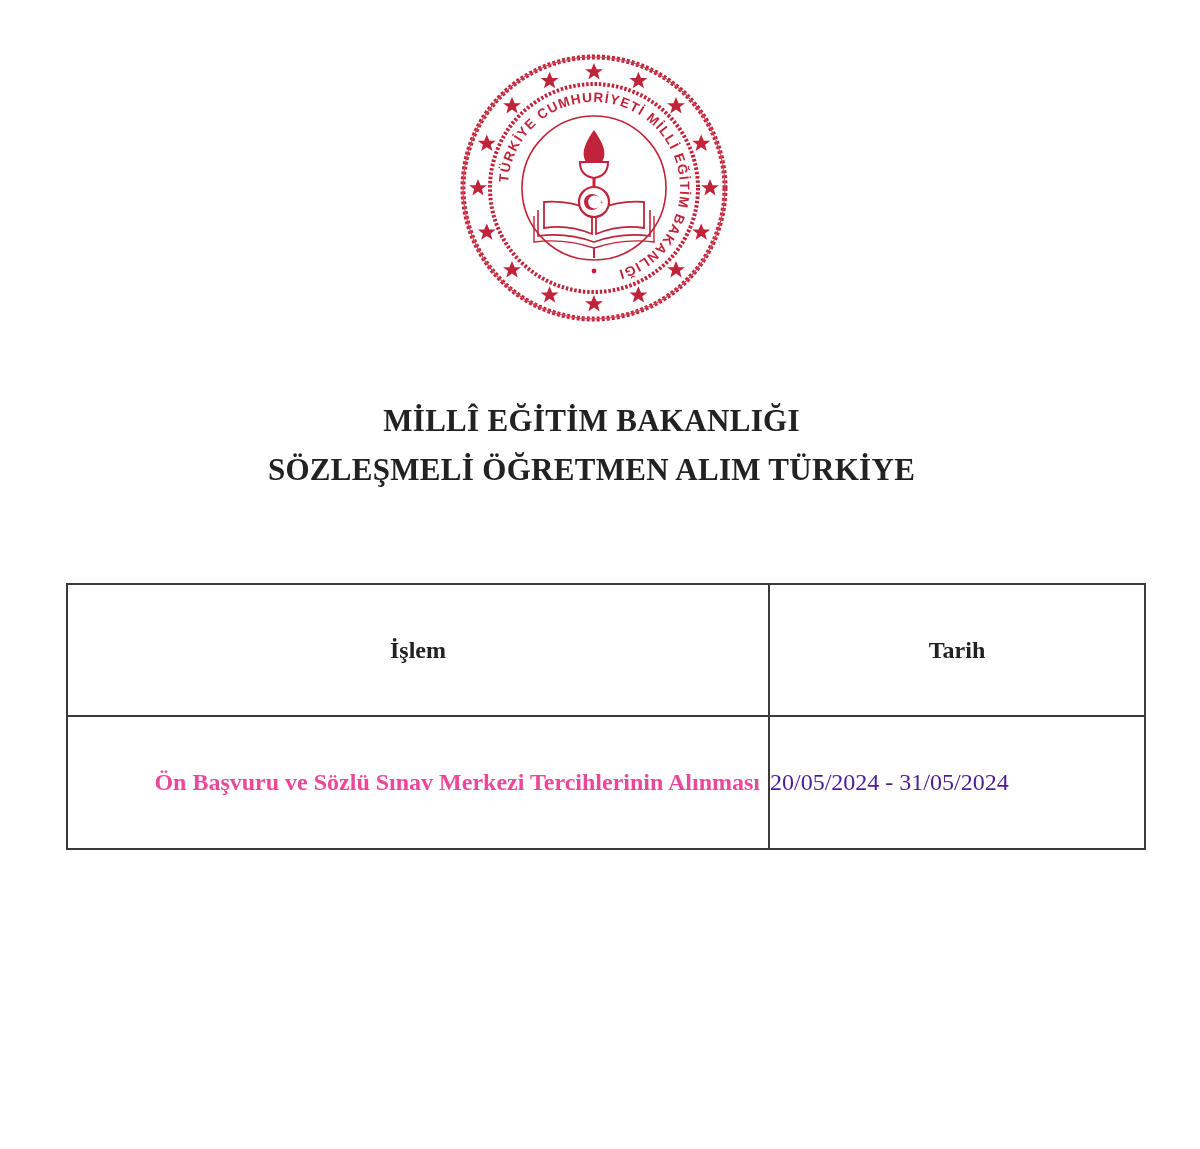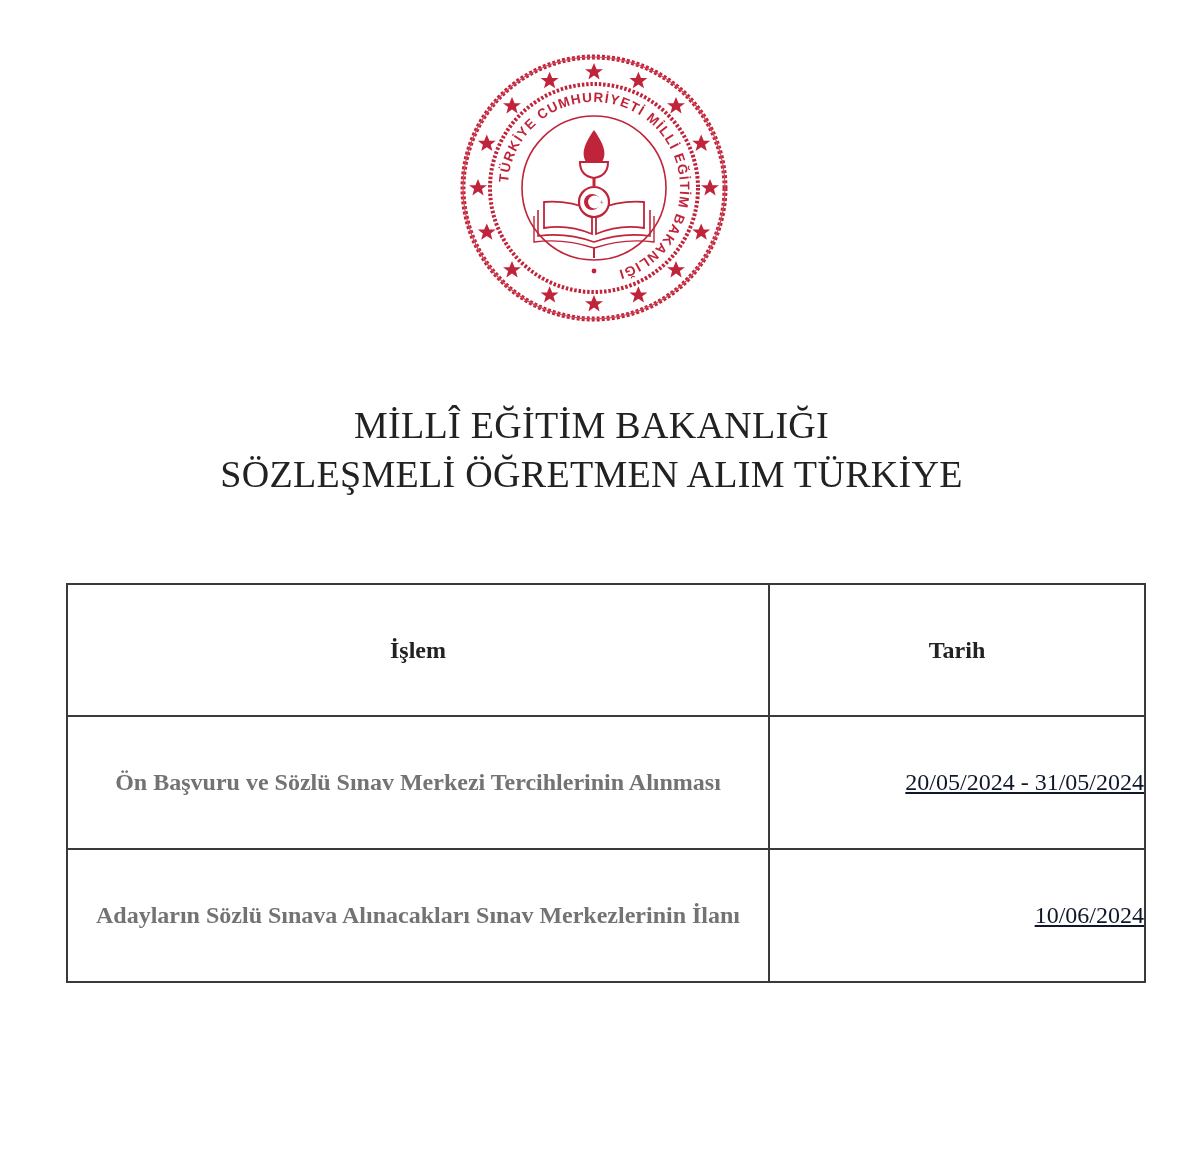--- a/index.html
+++ b/index.html
@@ -1,28 +1,28 @@
 <!DOCTYPE html>
 <html><head>
   <meta charset="utf-8">
   <style>
     html, body { margin: 0; padding: 0; background: #ffffff; }
     body { width: 1200px; height: 1149px; position: relative; overflow: hidden; font-family: "Liberation Serif", "DejaVu Serif", serif; color: #1a1a1a; }
     .logo { position: absolute; left: 458px; top: 52px; width: 272px; height: 272px; }
-    .title { position: absolute; left: 0; width: 1183px; text-align: center; font-weight: normal; font-size: 38px; letter-spacing: 0.3px; color: #222; }
+    .title { position: absolute; left: 0; width: 1183px; text-align: center; font-weight: bold; font-size: 31px; letter-spacing: 0.3px; color: #222; }
     .title.l1 { top: 403px; }
     .title.l2 { top: 452px; }
     table.cal { position: absolute; left: 66px; top: 583px; width: 1078px; border-collapse: collapse; table-layout: fixed; }
     table.cal td, table.cal th { border: 2px solid #3a3a3a; padding: 0; vertical-align: middle; }
     table.cal col.c1 { width: 702px; }
     table.cal col.c2 { width: 376px; }
     table.cal th { height: 130px; font-size: 24px; font-weight: bold; color: #222; }
     table.cal td { height: 131px; font-size: 24px; }
-    td.op { font-weight: bold; text-align: center; padding-left: 8px !important; padding-right: 8px !important; line-height: 31px; color: #737373; }
-    td.dt { text-align: right; color: #0f172a; font-weight: normal; text-decoration: underline; }
+    td.op { font-weight: bold; text-align: right; padding-left: 8px !important; padding-right: 8px !important; line-height: 31px; color: #ec4899; }
+    td.dt { text-align: left; color: #4c1d95; font-weight: normal; }
   </style>
 </head>
 <body>
 
 <div class="logo">
   <svg width="272" height="272" viewBox="0 0 272 272" xmlns="http://www.w3.org/2000/svg">
     <defs>
       <path id="ringTextPath" d="M 136 136 m -86 0 a 86 86 0 1 1 172 0 a 86 86 0 1 1 -172 0"></path>
     </defs>
 
@@ -119,18 +119,14 @@
     <tr>
       <th>İşlem</th>
       <th>Tarih</th>
     </tr>
   </thead>
   <tbody>
     <tr>
       <td class="op">Ön Başvuru ve Sözlü Sınav Merkezi Tercihlerinin Alınması</td>
       <td class="dt">20/05/2024 - 31/05/2024</td>
     </tr>
-    <tr>
-      <td class="op">Adayların Sözlü Sınava Alınacakları Sınav Merkezlerinin İlanı</td>
-      <td class="dt">10/06/2024</td>
-    </tr>
   </tbody>
 </table>
 
 </body></html>

